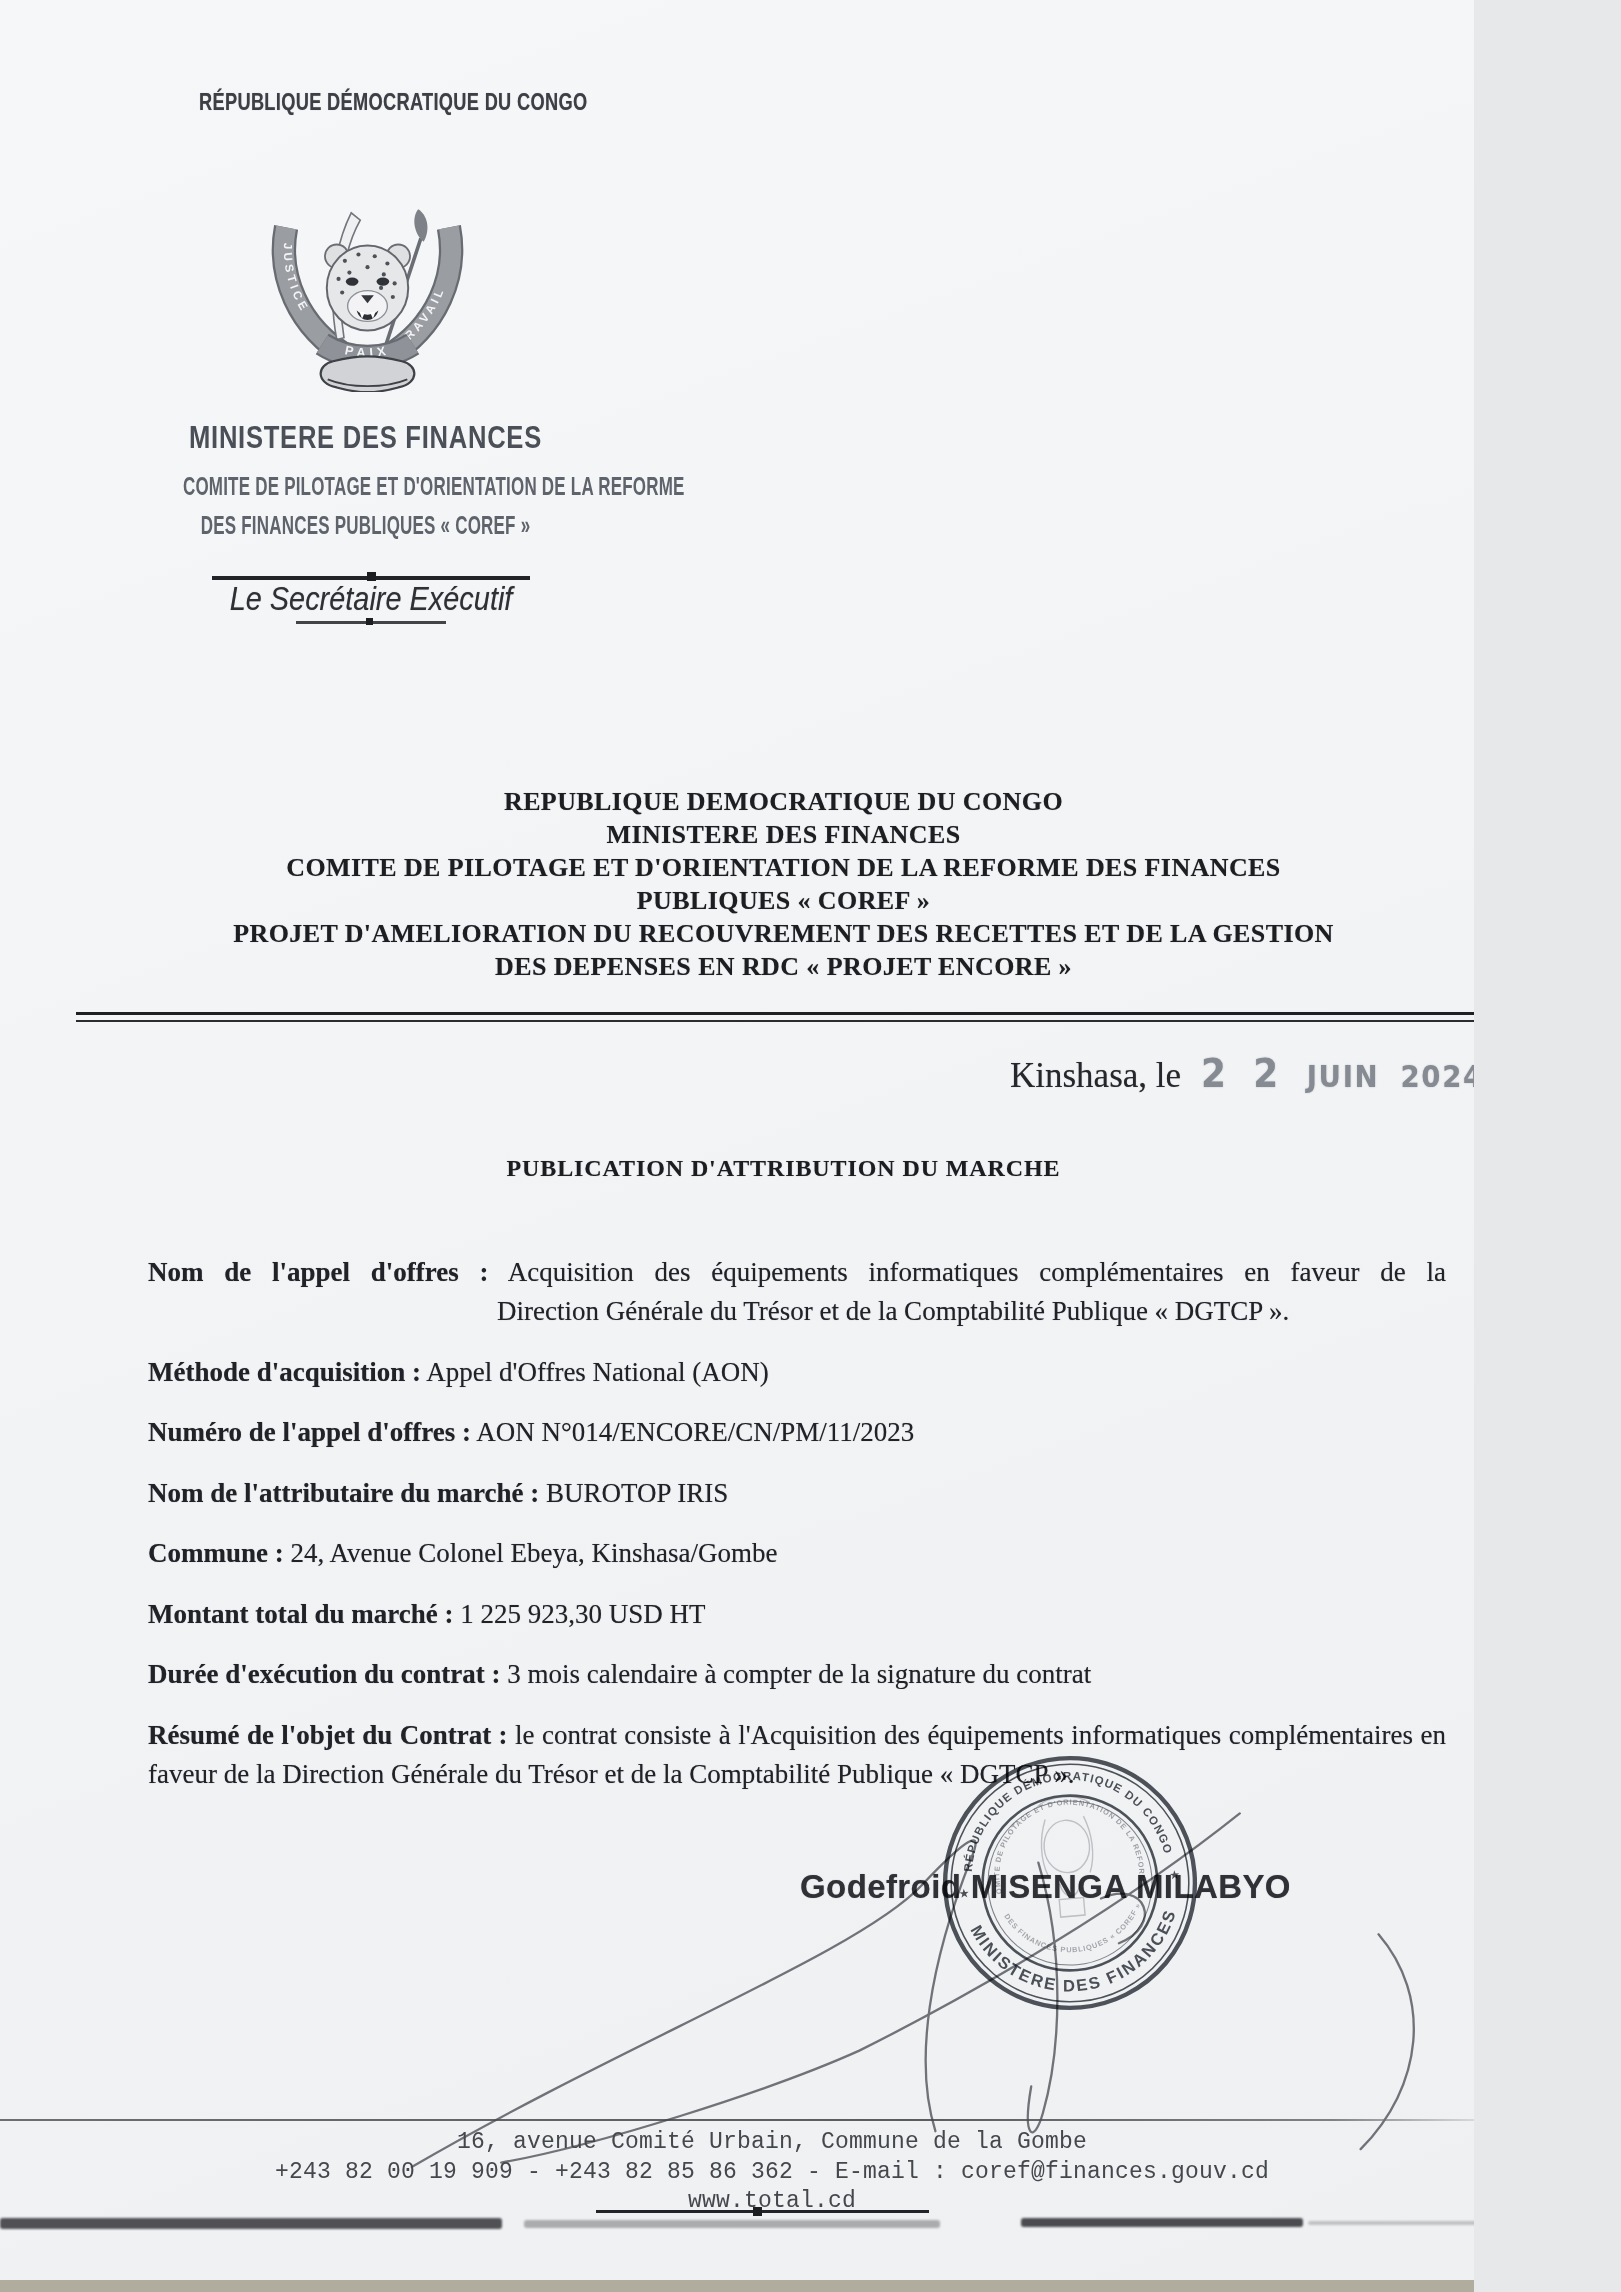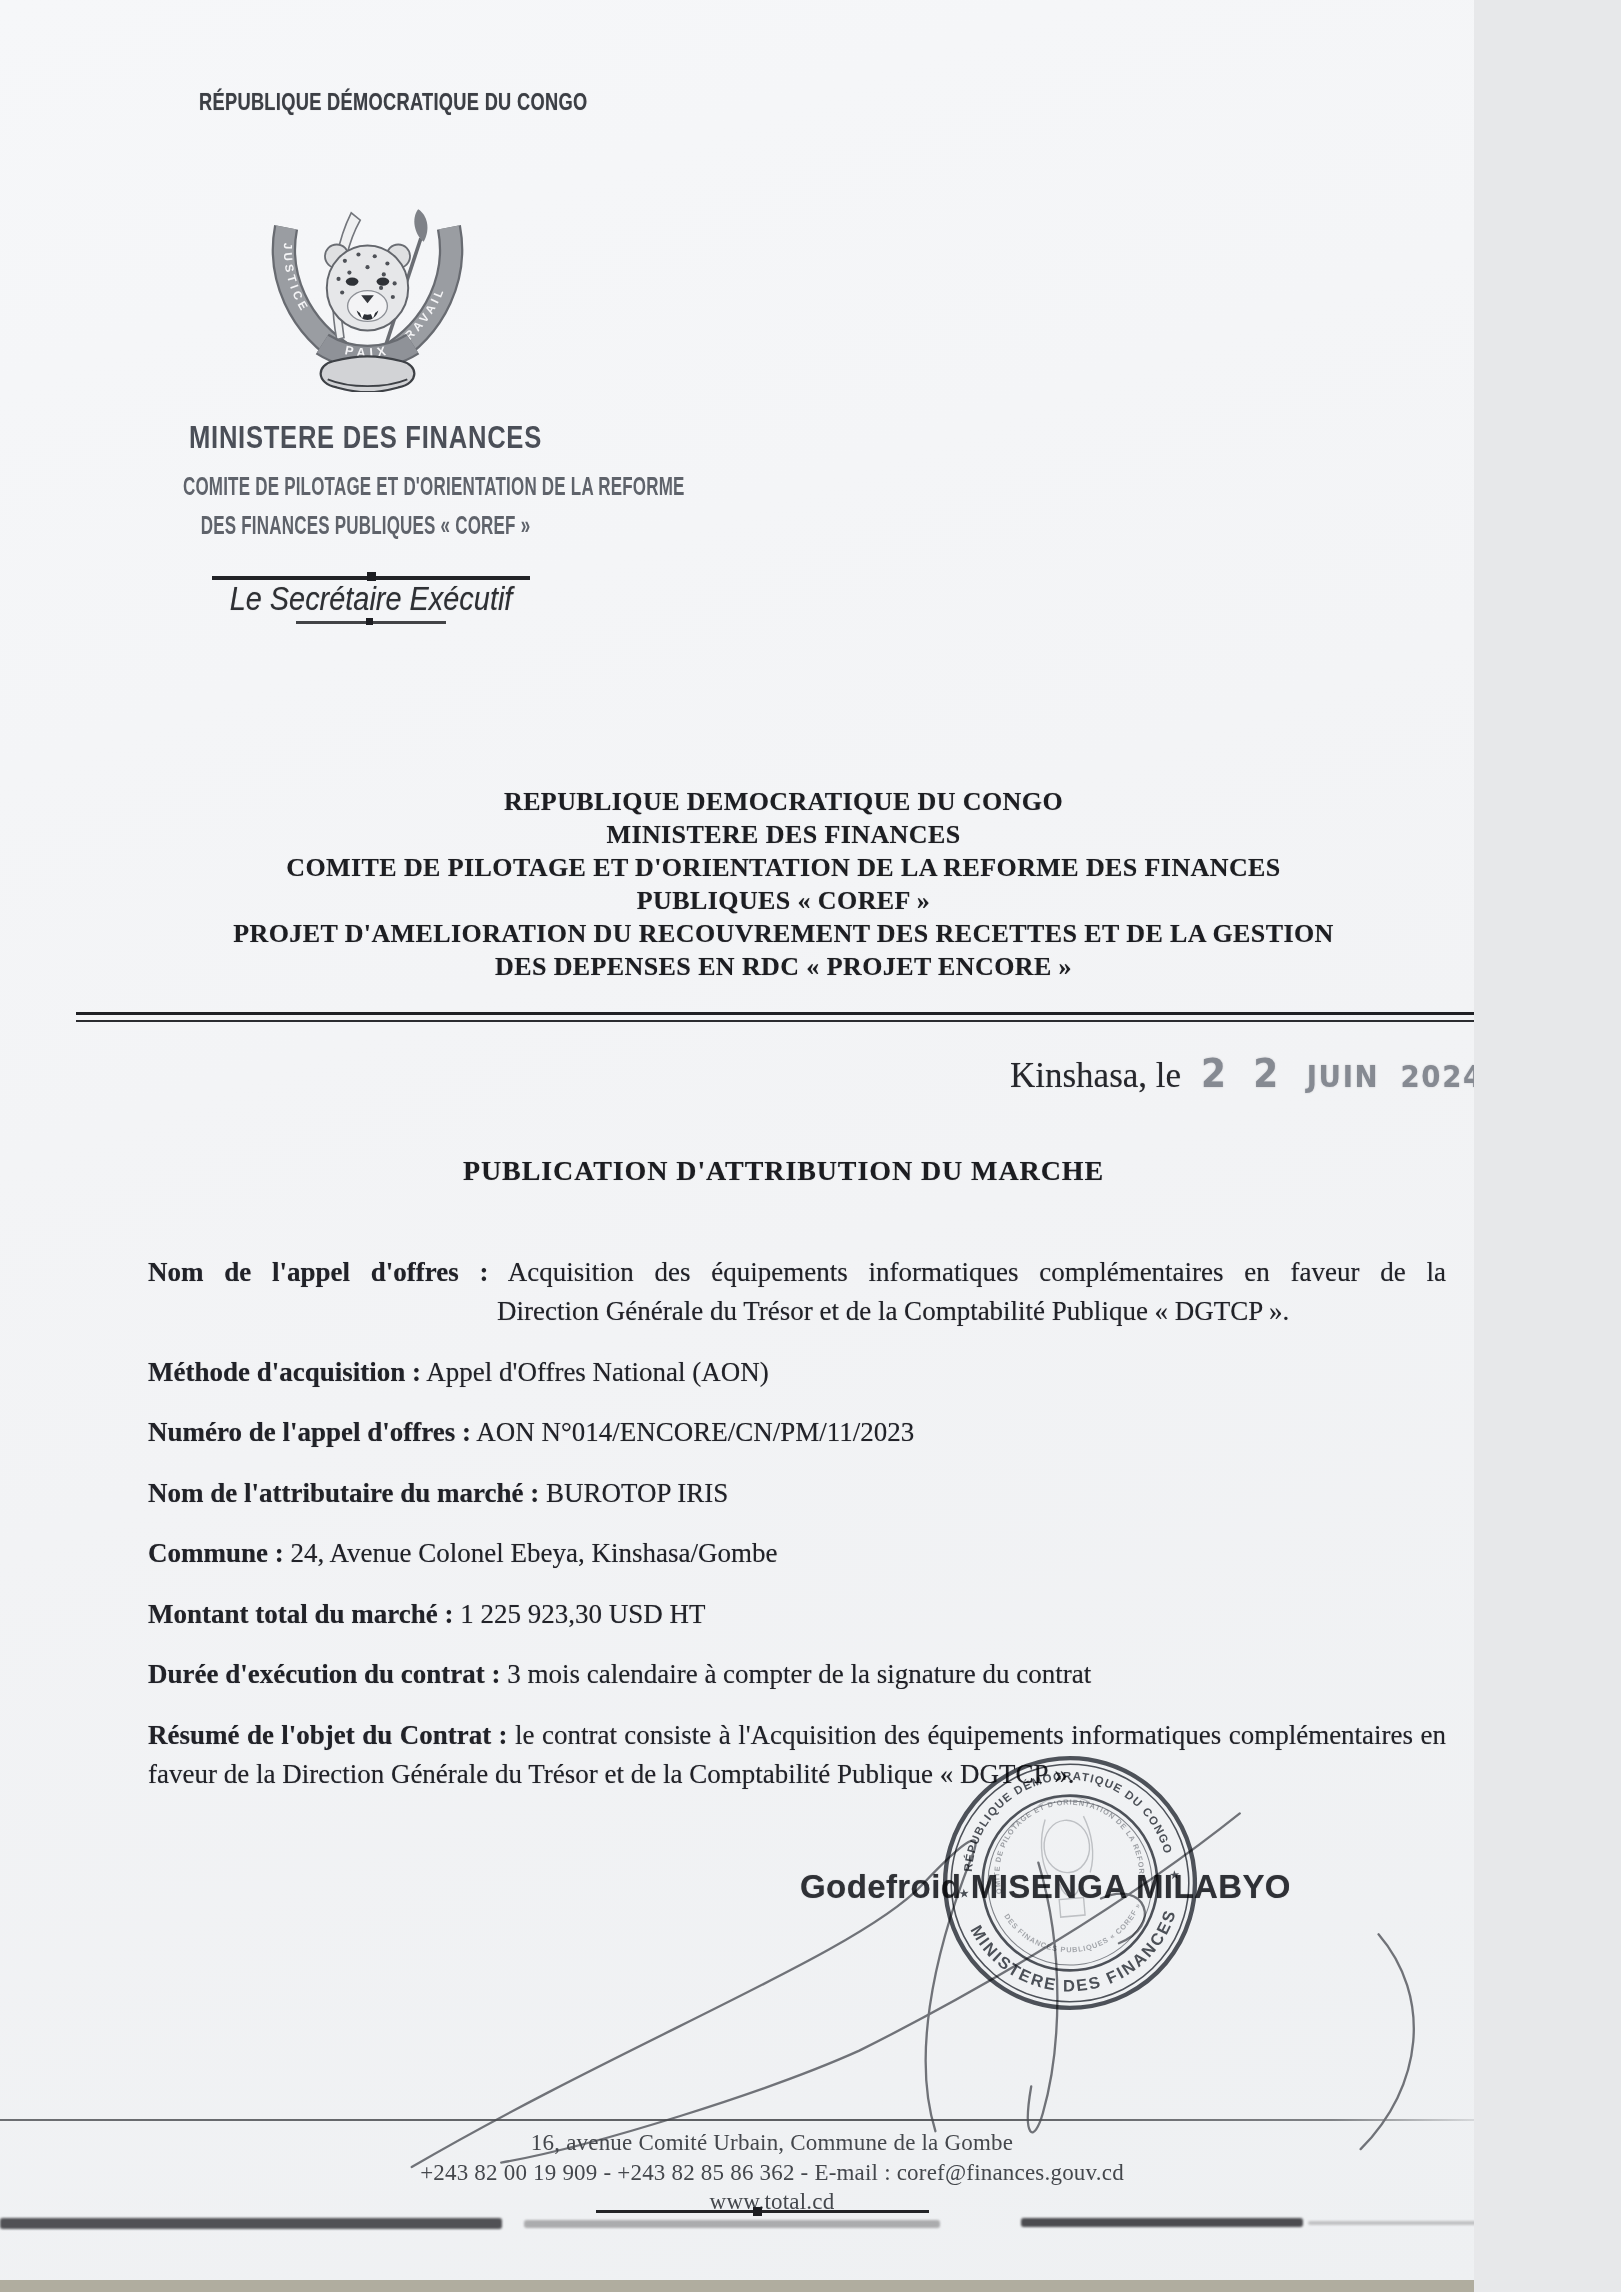--- a/index.html
+++ b/index.html
@@ -25,42 +25,42 @@
     font-size:26px;line-height:33px;color:#1d1e22;letter-spacing:0.4px;}
   .double-rule{left:76px;top:1012px;width:1415px;height:4.5px;
     border-top:3.6px solid #1f2024;border-bottom:2.7px solid #2b2c30;}
   
   .dateline{left:1010px;top:1051px;display:flex;align-items:baseline;gap:19.7px;white-space:nowrap;}
   .place{font-size:35px;color:#26272c;}
   .datestamp{display:flex;align-items:baseline;gap:23px;font-family:"DejaVu Sans",sans-serif;
     font-weight:bold;color:#7b7f88;opacity:.9;text-shadow:0 0 1.8px rgba(123,127,136,.5);transform:scaleX(.92);transform-origin:left;}
   .ds-day{font-size:39px;letter-spacing:8px;}
   .ds-month,.ds-year{font-size:30px;letter-spacing:1.8px;}
-  .doc-title{left:40px;top:1155px;width:1487px;text-align:center;font-weight:bold;font-size:28px;letter-spacing:0.9px;color:#1c1d21;}
+  .doc-title{left:40px;top:1155px;width:1487px;text-align:center;font-weight:bold;font-size:24px;letter-spacing:0.9px;color:#1c1d21;}
   
   .fields{left:148px;top:1253px;width:1298px;font-size:27px;line-height:39px;color:#212228;}
   .field{margin-bottom:21.5px;}
   .flabel{font-weight:bold;}
   .fjust{text-align:justify;text-align-last:justify;}
   .fline2{margin-left:349px;}
   .fpara{text-align:justify;}
   .vbold{font-weight:normal;margin-top:29px;}
   
   .sig-name{left:800px;top:1868px;font-family:"Liberation Sans",sans-serif;font-weight:bold;
     font-size:33px;letter-spacing:0.4px;color:#2f3136;white-space:nowrap;text-shadow:0 0 0.9px rgba(47,49,54,.5);}
   .stamp{left:939px;top:1752px;width:262px;height:262px;mix-blend-mode:multiply;opacity:.9;transform:rotate(-5deg);}
   .st-top{font-family:"Liberation Sans",sans-serif;font-weight:bold;font-size:13.2px;letter-spacing:1.4px;fill:#3d4149;}
   .st-bot{font-family:"Liberation Sans",sans-serif;font-weight:bold;font-size:19px;letter-spacing:2.5px;fill:#3d4149;}
   .st-in{font-family:"Liberation Sans",sans-serif;font-weight:bold;font-size:8.5px;letter-spacing:1px;fill:#4a4e56;}
   .st-star{font-size:14px;fill:#3d4149;}
   .signature-svg{left:358px;top:1782px;width:1119px;height:403px;mix-blend-mode:multiply;}
   
   .footer-rule{left:0;top:2119px;width:1514px;height:1.8px;opacity:.85;
     background:linear-gradient(90deg,#55575b 0%,#3f4145 60%,#6b6d71 88%,rgba(107,109,113,0) 100%);}
-  .footer{left:0;top:2128px;width:1544px;text-align:center;font-family:Liberation Serif, serif;
+  .footer{left:0;top:2128px;width:1544px;text-align:center;font-family:Liberation Mono, monospace;
     font-size:23px;line-height:29.6px;color:#44474c;letter-spacing:0.2px;}
   .dot-rule{left:596px;top:2210px;width:333px;height:2.7px;background:#232427;}
   .dot-rule-dot{left:753px;top:2207px;width:9px;height:9px;background:#1d1e22;}
   .smudge{filter:blur(1.3px);border-radius:2.7px;}
   .sm1{left:0;top:2218px;width:502px;height:10.7px;background:#36363a;opacity:.85;}
   .sm2{left:524px;top:2220px;width:416px;height:8px;background:#9b9b9d;opacity:.8;}
   .sm3{left:1021px;top:2218px;width:282px;height:9px;background:#303034;opacity:.85;}
   .sm4{left:1308px;top:2221px;width:313px;height:3.6px;background:#aeaeb0;opacity:.7;}
   .bottom-bar{left:0;top:2280px;width:1621px;height:12.5px;background:#b0ad9f;}
   .emblem{left:258px;top:202px;width:219px;height:190px;}

